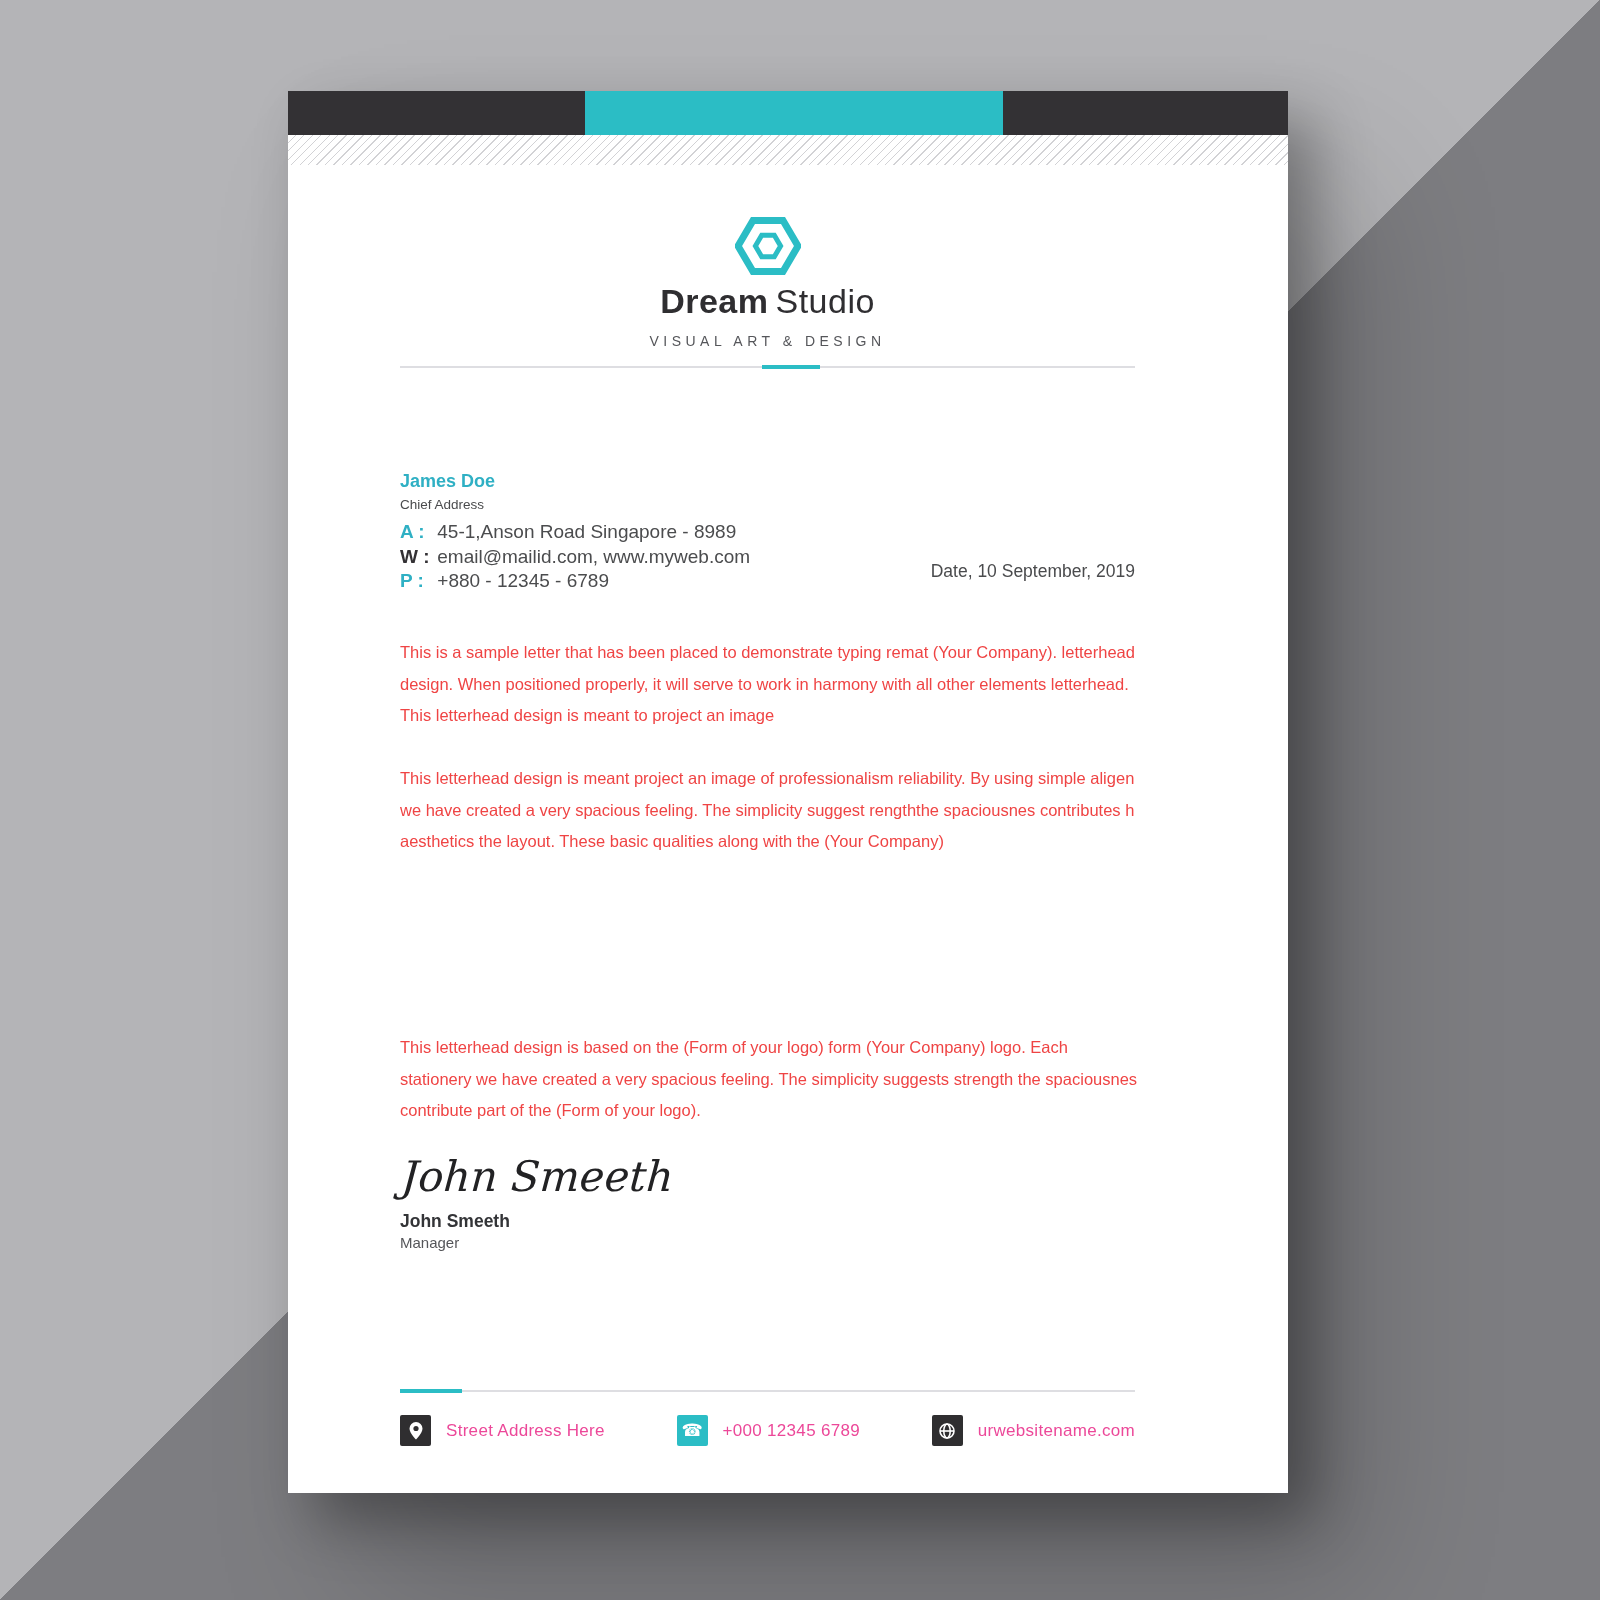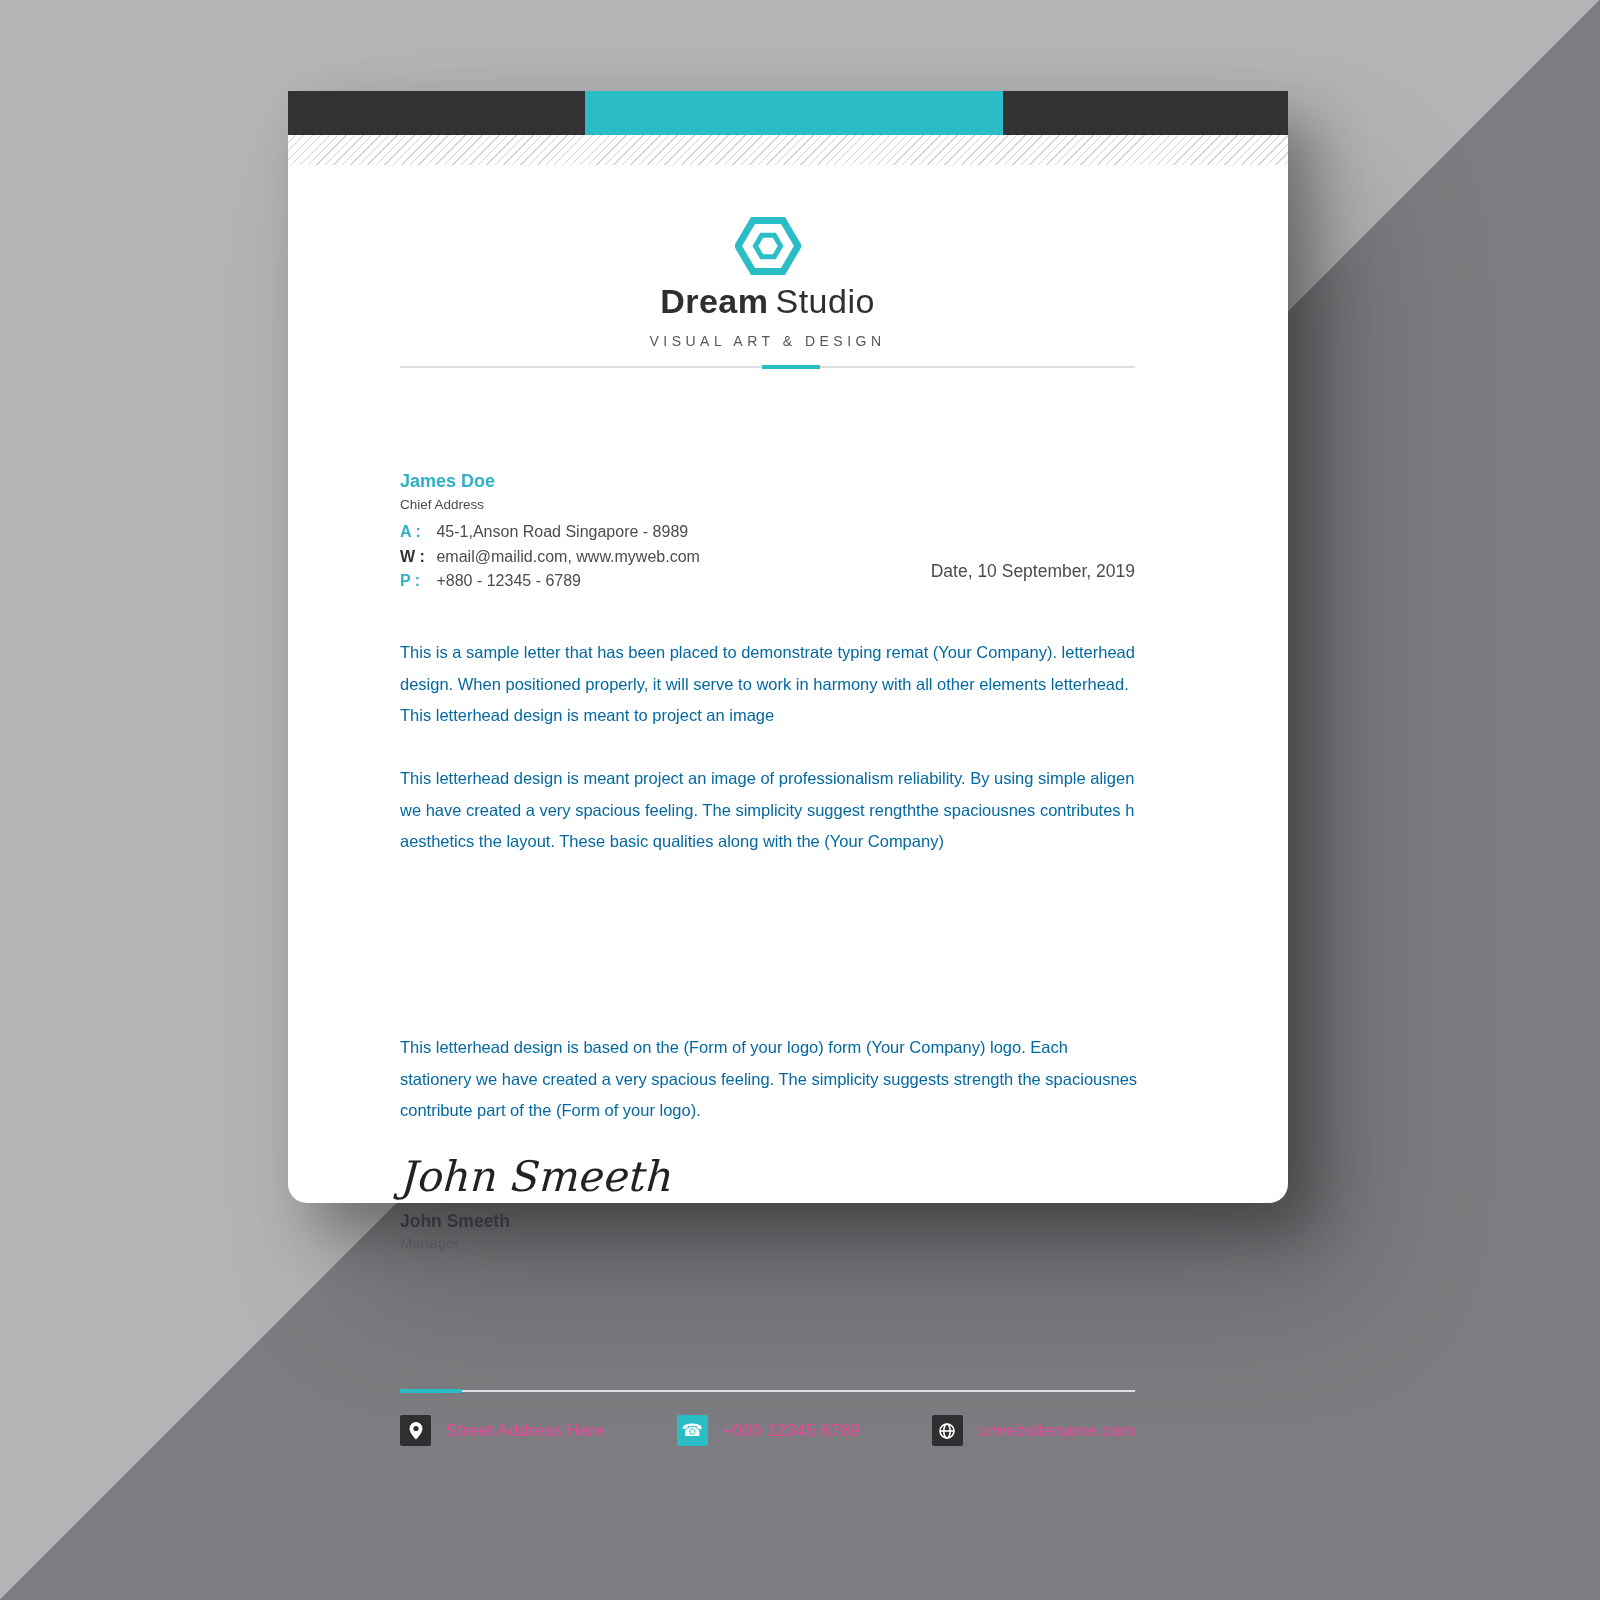--- a/index.html
+++ b/index.html
@@ -2,23 +2,22 @@
 <html><head>
 <meta charset="utf-8">
 <style>
   html,body{margin:0;padding:0;}
   body{
     width:1600px;height:1600px;position:relative;overflow:hidden;
     background:linear-gradient(135deg,#b4b4b7 0%,#b4b4b7 50%,#7d7d81 50%,#7d7d81 100%);
     font-family:"Liberation Sans",sans-serif;
   }
   .sheet{
-    position:absolute;left:288px;top:91px;width:1000px;height:1112px;background:#ffffff;
+    position:absolute;left:288px;top:91px;width:1000px;height:1402px;background:#ffffff;
     box-shadow:26px 28px 55px rgba(0,0,0,.32), 70px 90px 140px rgba(0,0,0,.18);
-    border-radius:19px;
   }
   
   .top-bar{position:absolute;top:0;left:0;width:100%;height:44px;background:#333134;}
   .top-bar-accent{position:absolute;top:0;left:297px;width:418px;height:44px;background:#2bbdc5;}
   .hatch-band{
     position:absolute;top:44px;left:0;width:100%;height:30px;
     background:repeating-linear-gradient(135deg,#ffffff 0px,#ffffff 5px,#d2d2d5 5px,#d2d2d5 6px);
   }
   
   .logo-block{position:absolute;top:126px;left:112px;width:735px;text-align:center;}
@@ -26,29 +25,29 @@
   .company-name{font-size:34px;color:#2f2e31;letter-spacing:.5px;line-height:36px;}
   .company-name .bold{font-weight:800;}
   .company-name .light{font-weight:400;margin-left:7px;}
   .company-tagline{font-size:14px;color:#55565a;letter-spacing:4.5px;margin-top:14px;font-weight:500;}
   .logo-divider{position:absolute;top:275px;left:112px;width:735px;height:2px;background:#dedee2;}
   .logo-divider .divider-accent{position:absolute;left:362px;top:-1px;width:58px;height:4px;background:#2bbdc5;}
   
   .sender-block{position:absolute;top:380px;left:112px;}
   .sender-name{font-size:18px;font-weight:700;color:#2fb0c4;margin-bottom:5px;}
   .sender-role{font-size:13.5px;color:#4a4b4d;margin-bottom:8px;}
-  .contact-row{font-size:16px;color:#4b4c4e;line-height:24.5px;}
+  .contact-row{font-size:19px;color:#4b4c4e;line-height:24.5px;}
   .contact-label{display:inline-block;width:32px;font-weight:700;}
   .contact-label.accent{color:#2fb0c4;}
   .contact-label.dark{color:#333134;}
   .date-text{position:absolute;top:470px;right:153px;font-size:17.5px;color:#4a4b4d;}
   
   .body-paragraph{
     position:absolute;left:112px;width:742px;margin:0;
-    font-size:16.5px;line-height:31.6px;color:#0369a1;
+    font-size:16.5px;line-height:31.6px;color:#ef4444;
   }
   .p1{top:546px;} .p2{top:672px;} .p3{top:799px;} .p4{top:941px;}
   
   .signature-block{position:absolute;left:112px;top:1062px;}
   .signature-script{
     font-family:"DejaVu Serif",serif;font-style:italic;font-size:42px;color:#222224;
     line-height:48px;margin-bottom:10px;transform:skewX(-4deg);transform-origin:left bottom;
   }
   .signatory-name{font-size:17.5px;font-weight:700;color:#333437;}
   .signatory-role{font-size:15px;color:#55565a;margin-top:2px;}

